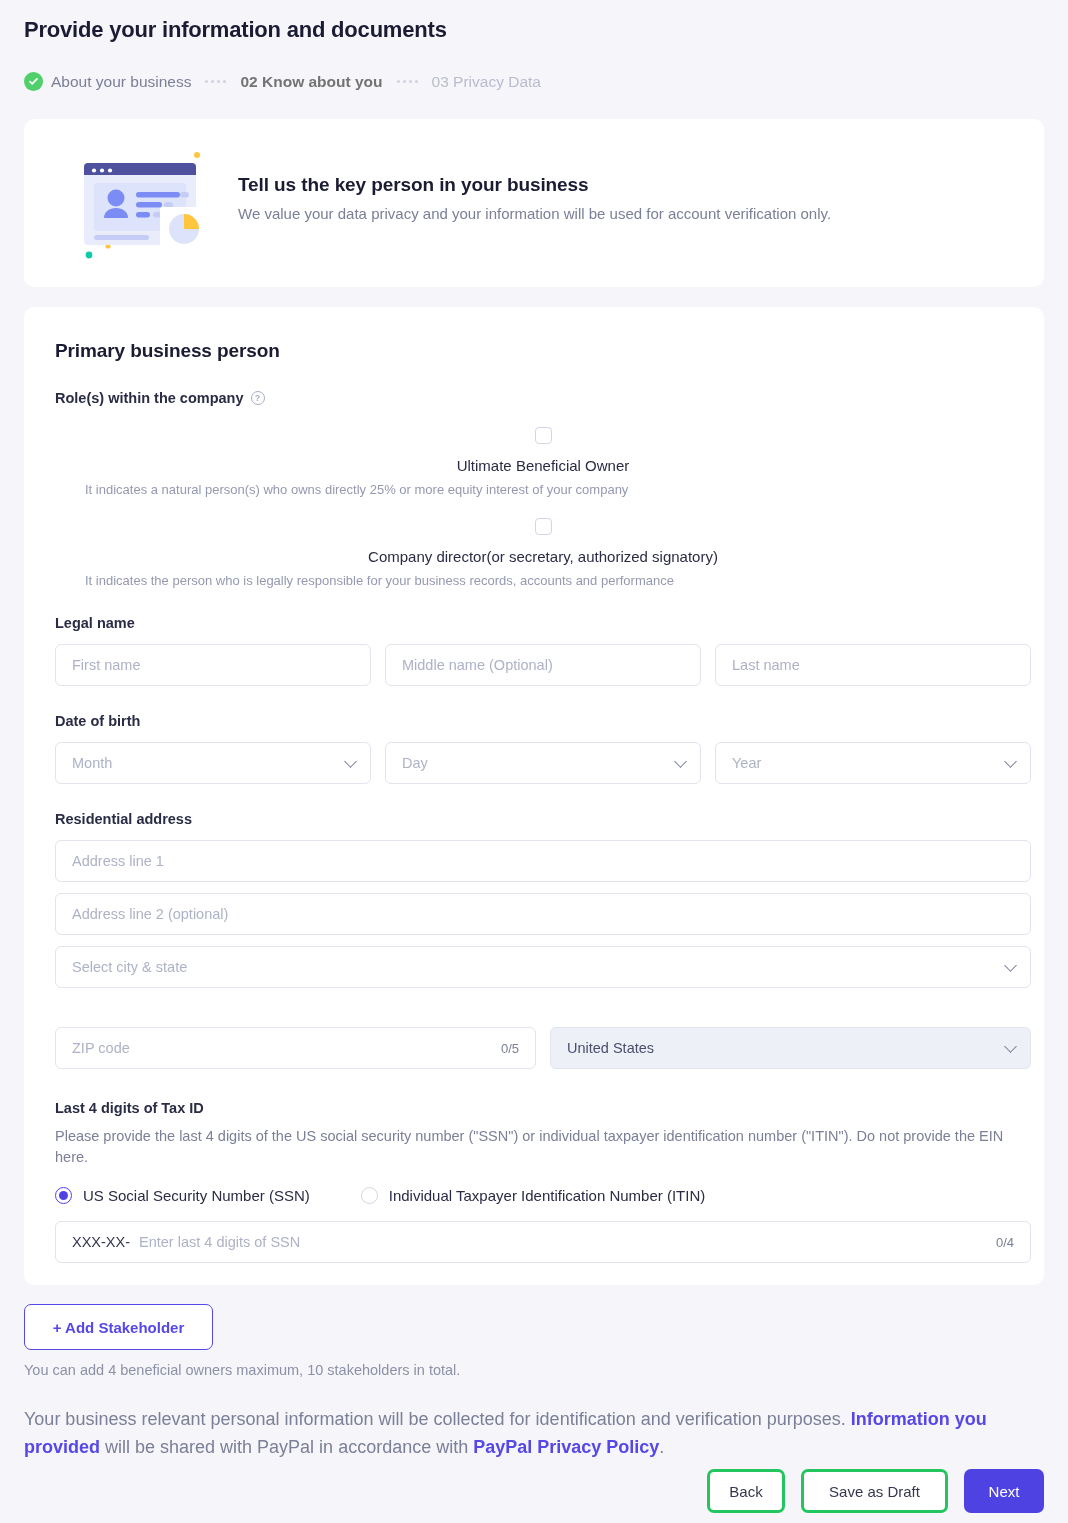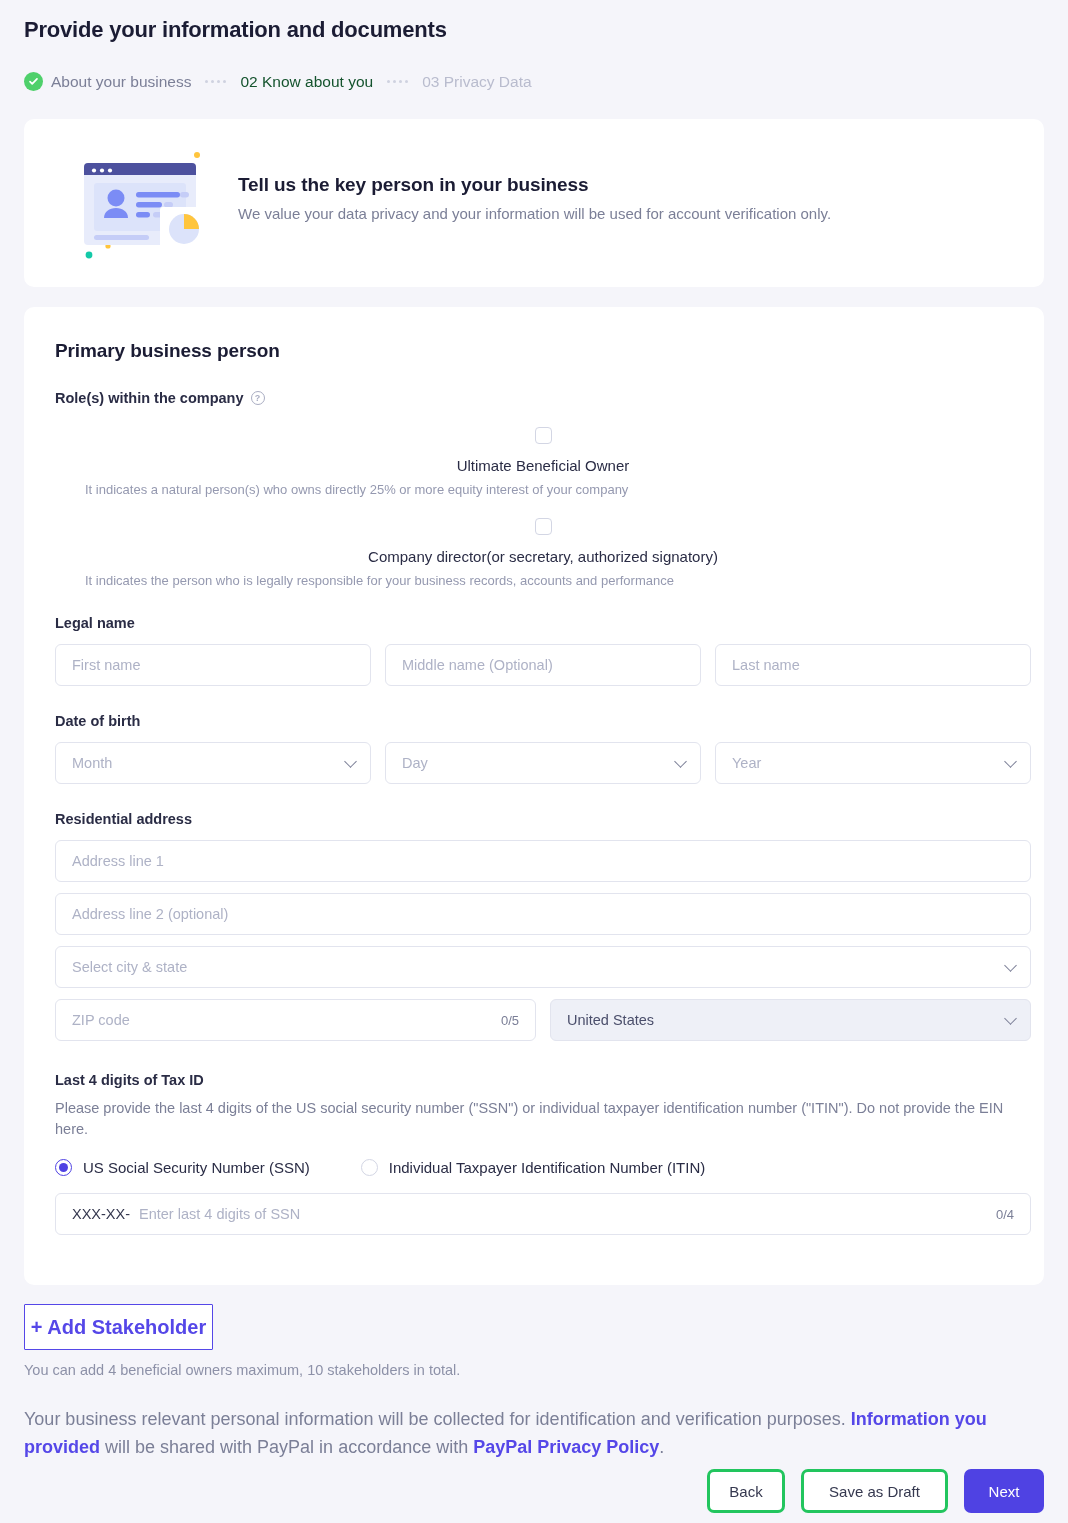--- a/index.html
+++ b/index.html
@@ -25,21 +25,21 @@
     font-size: 15.5px;
   }
   .step { display: flex; align-items: center; gap: 8px; }
   .step-done-icon {
     width: 19px; height: 19px; border-radius: 50%;
     background: #4fd06b; display: inline-flex;
     align-items: center; justify-content: center;
   }
   .step-done-icon svg { display: block; }
   .step-label-done { color: #7b7f97; font-weight: normal; }
-  .step-label-current { color: #14532d; font-weight: normal; }
+  .step-label-current { color: #737373; font-weight: bold; }
   .step-label-upcoming { color: #b9bcce; font-weight: normal; }
   .step-sep {
     display: inline-flex; gap: 3px; align-items: center;
     margin: 0 14px;
   }
   .step-sep i {
     width: 3px; height: 3px; border-radius: 50%;
     background: #cfd2e0; display: block;
   }
 
@@ -97,21 +97,21 @@
   .row { display: flex; gap: 14px; }
 
   .input {
     height: 42px; border: 1px solid #e2e4ee; border-radius: 6px;
     background: #fff; display: flex; align-items: center;
     padding: 0 16px; font-size: 14.5px; position: relative;
   }
   .ph { color: #aeb2c6; }
   .val { color: #4a4e6b; }
   .w318 { width: 316px; }
-  .w478 { width: 542px; }
+  .w478 { width: 542px; margin-top: 28px; }
 
   .caret {
     position: absolute; right: 15px; top: 50%;
     width: 9px; height: 9px; margin-top: -6px;
     border-right: 1.6px solid #7b7f97;
     border-bottom: 1.6px solid #7b7f97;
     transform: rotate(45deg);
   }
   .counter {
     position: absolute; right: 16px; top: 50%; transform: translateY(-50%);
@@ -138,23 +138,23 @@
     content: ""; width: 9px; height: 9px; border-radius: 50%;
     background: #4f42e3; display: block;
   }
   .radio-label { font-size: 15px; color: #2a2c45; }
   .ssn-input { margin-top: 17px; }
   .ssn-prefix { color: #35384f; margin-right: 9px; }
 
   
   .add-btn {
     position: absolute; left: 24px; top: 1304px;
-    width: 189px; height: 46px; border-radius: 1px;
+    width: 189px; height: 46px; border-radius: 7px;
     border: 1.4px solid #5547e8; background: #fff; color: #5547e8;
-    font-size: 20px; font-weight: bold;
+    font-size: 15px; font-weight: bold;
     display: flex; align-items: center; justify-content: center;
     cursor: pointer; font-family: "Liberation Sans", sans-serif;
   }
   .limits-note {
     position: absolute; left: 24px; top: 1362px;
     font-size: 14.5px; color: #8d91a8;
   }
   .legal {
     position: absolute; left: 24px; top: 1405px; width: 1028px;
     font-size: 18px; color: #7b7f97; line-height: 1.56;

